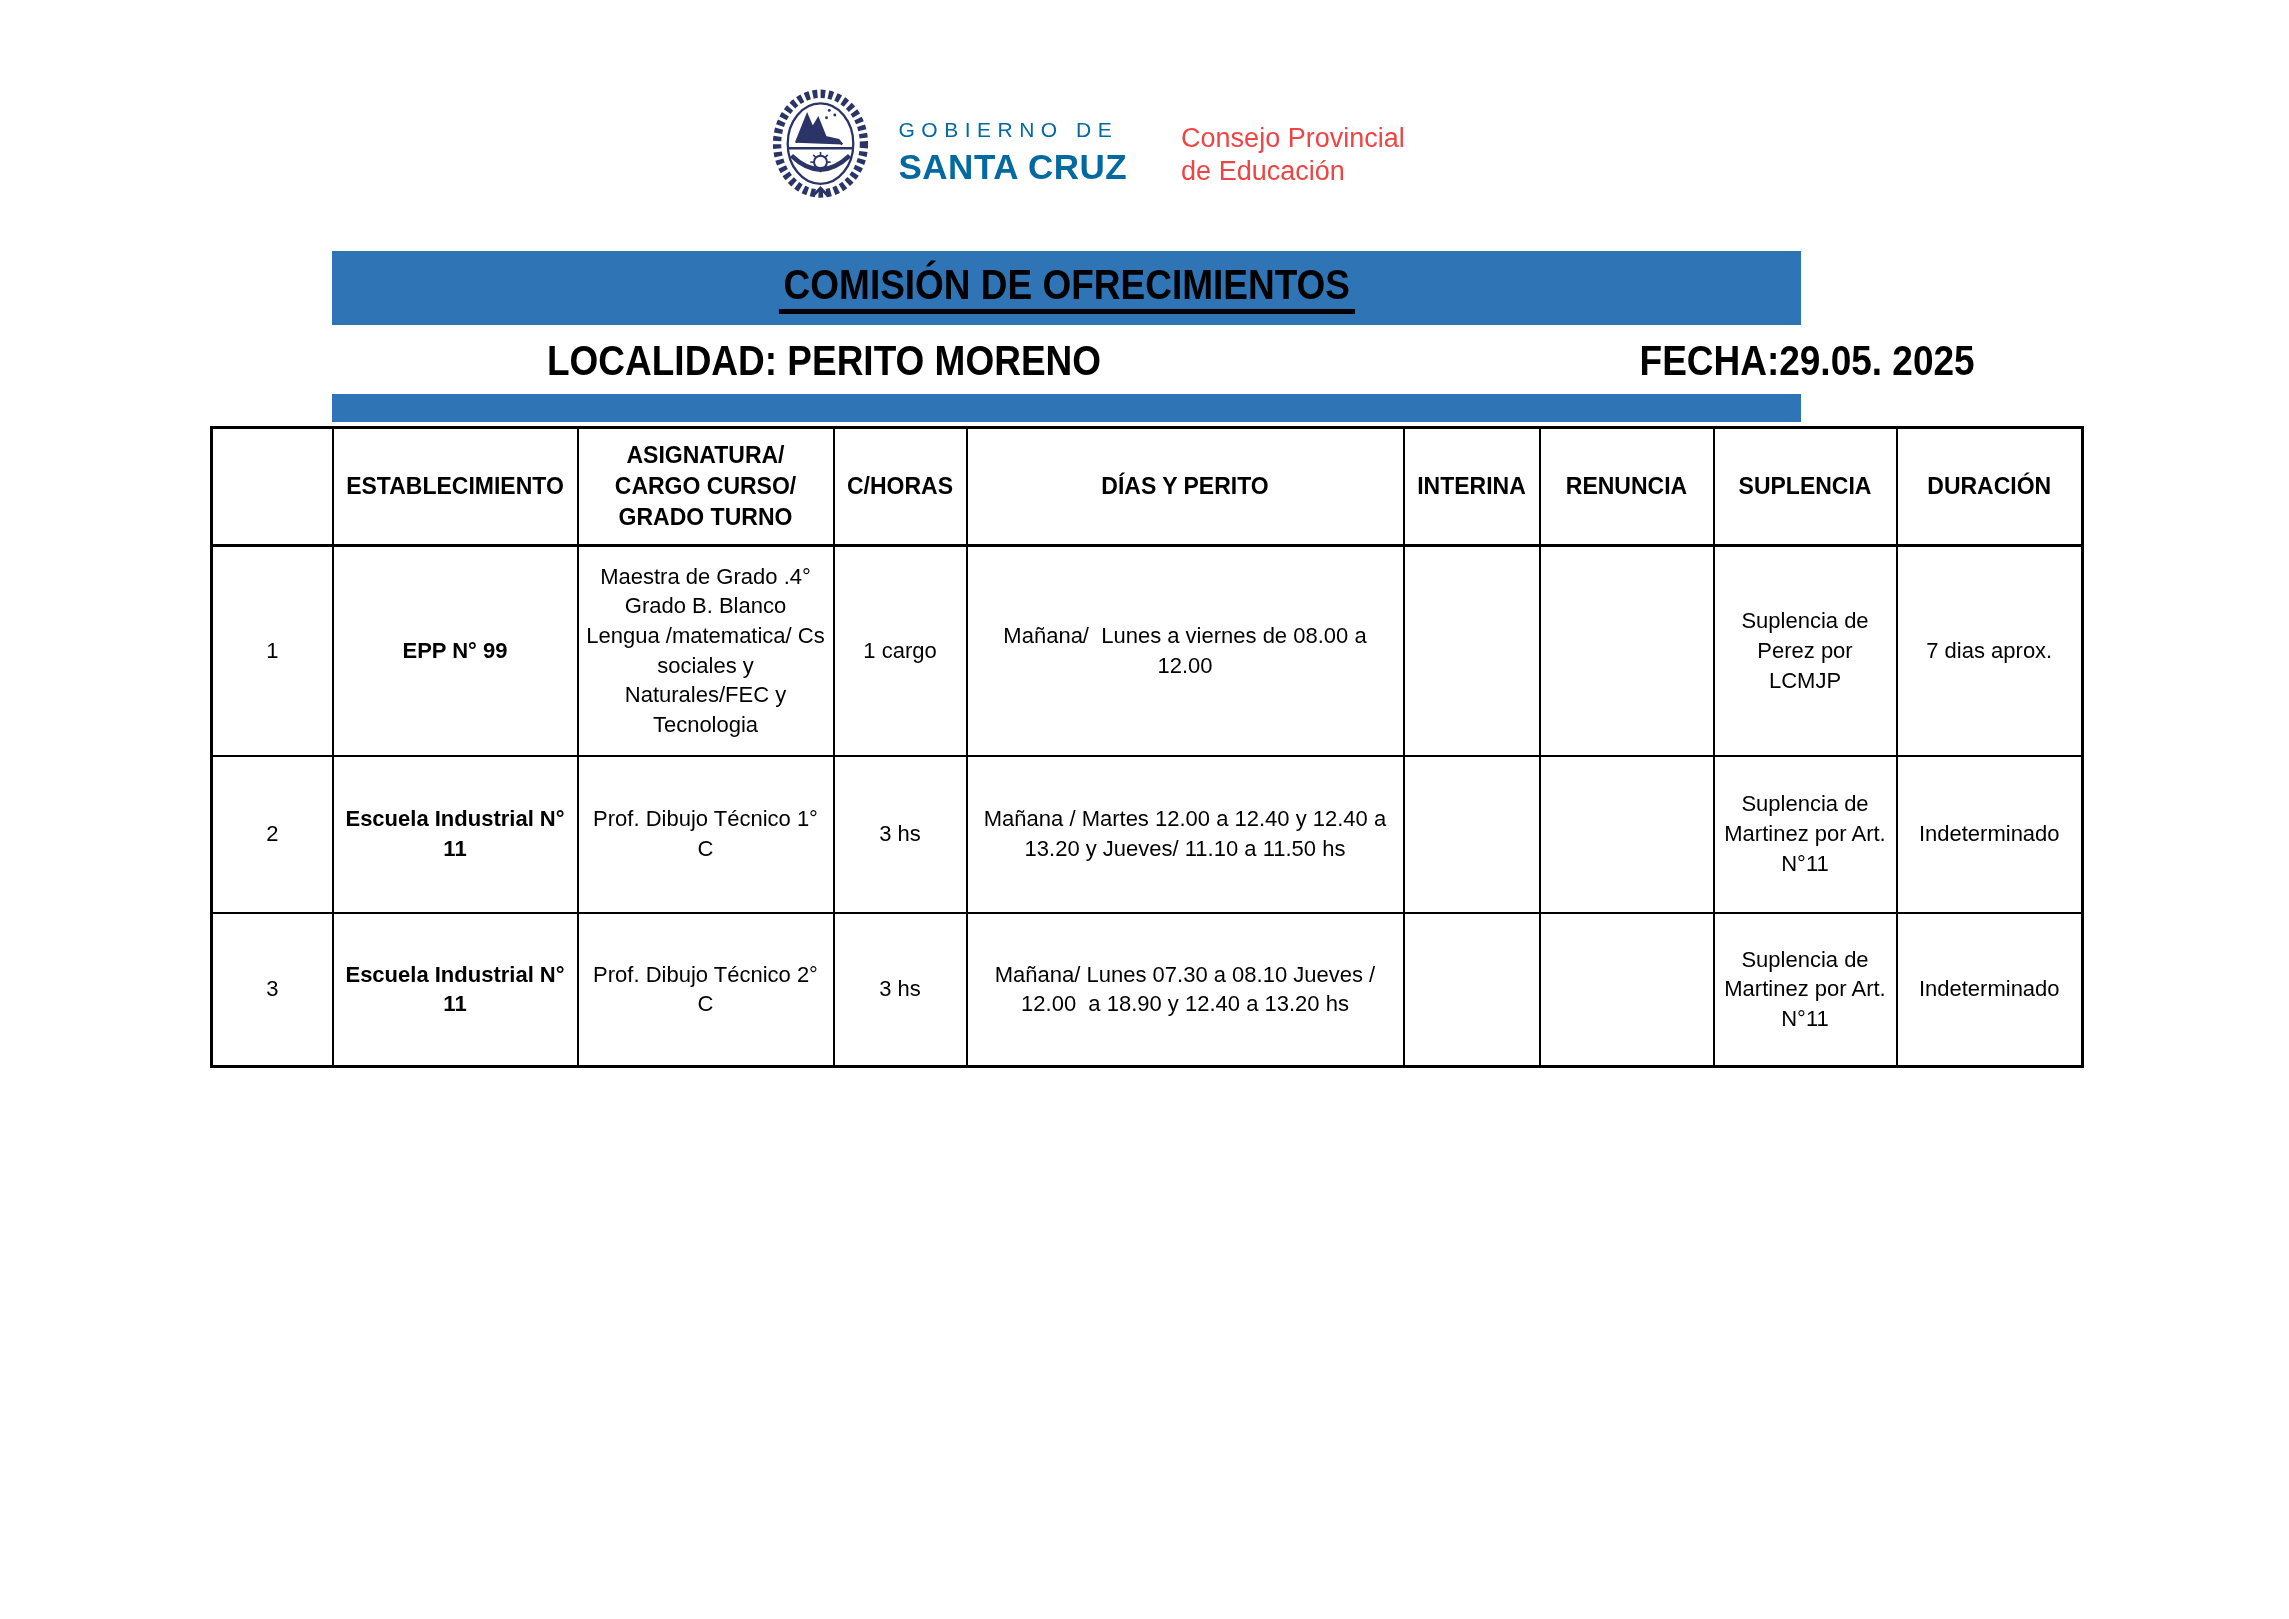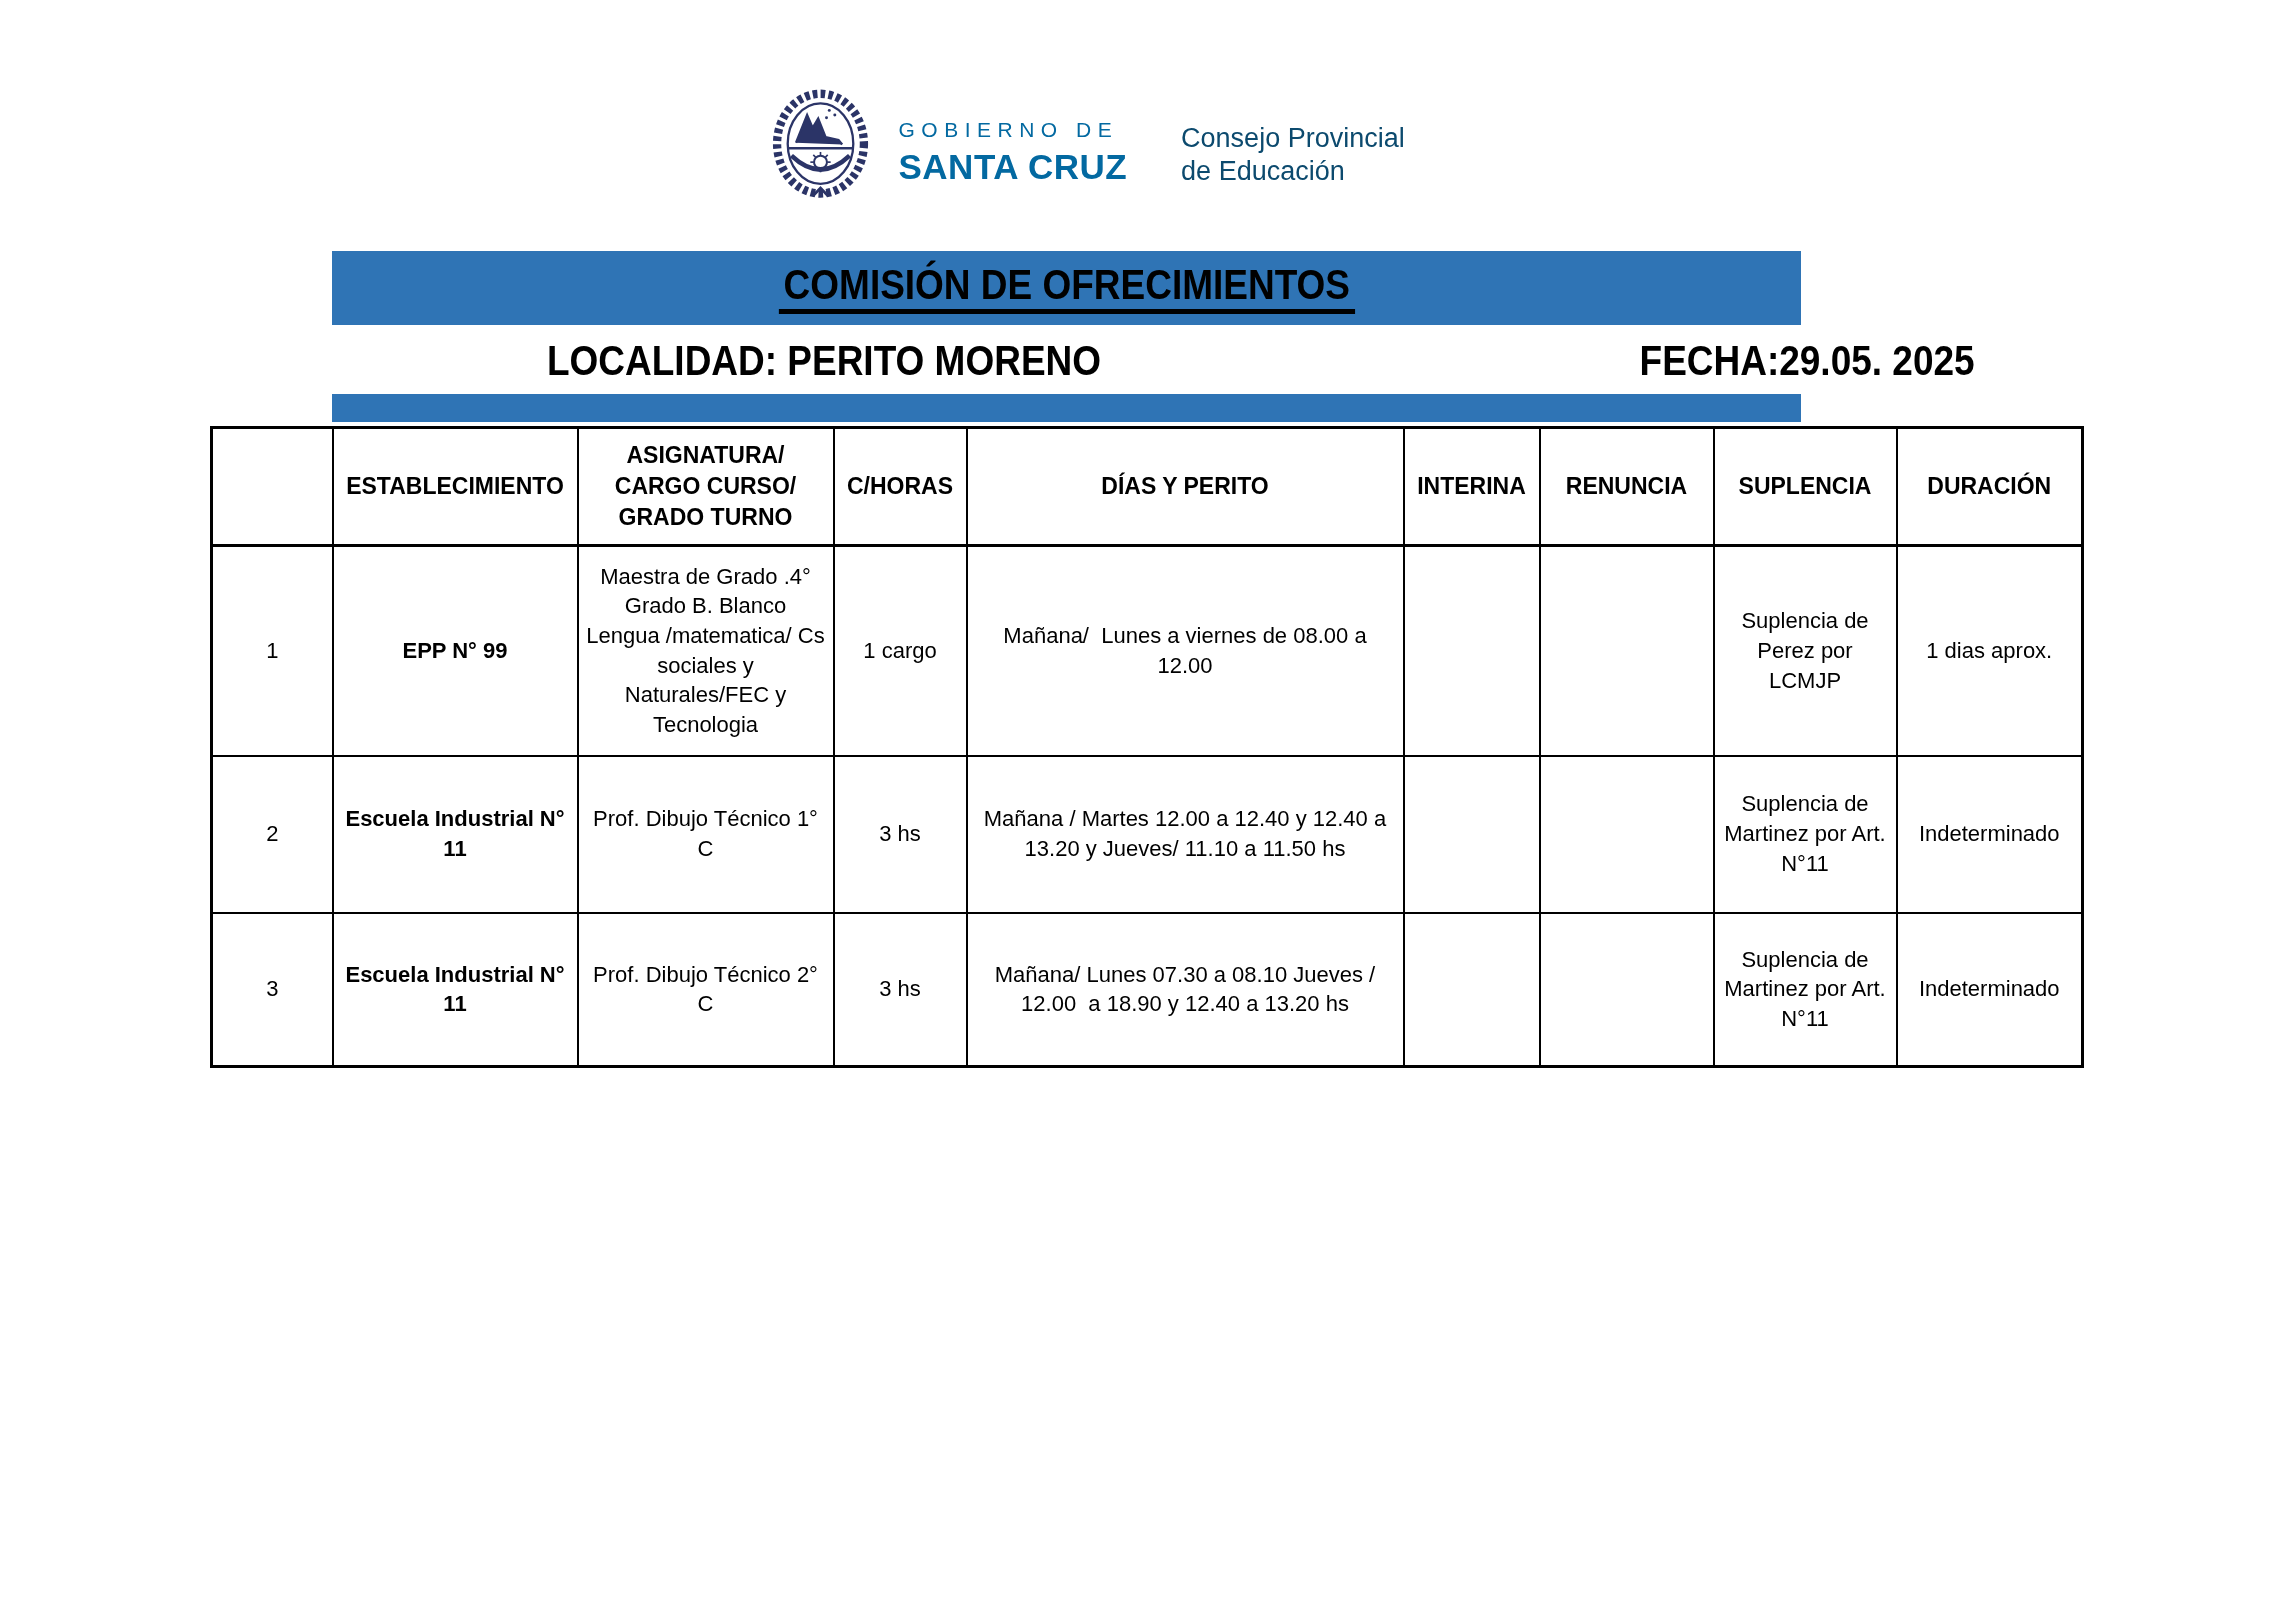--- a/index.html
+++ b/index.html
@@ -7,21 +7,21 @@
     width:2290px;height:1620px;background:#ffffff;position:relative;
     font-family:"Liberation Sans","DejaVu Sans",sans-serif;color:#000;
     overflow:hidden;
   }
   
   .logo{position:absolute;left:772px;top:89px;display:flex;align-items:center;}
   .crest{width:97px;height:113px;flex:0 0 auto;}
   .gov-block{margin-left:29.5px;margin-top:13px;color:#0369a1;}
   .gov-small{font-size:21px;font-weight:500;letter-spacing:6.5px;white-space:nowrap;}
   .gov-big{font-size:35px;font-weight:800;letter-spacing:0.5px;margin-top:5px;white-space:nowrap;}
-  .org-block{margin-left:54px;margin-top:18.5px;color:#0c4a6e;font-size:27px;font-weight:500;line-height:1.22;white-space:nowrap;}
+  .org-block{margin-left:54px;margin-top:18.5px;color:#ef4444;font-size:27px;font-weight:500;line-height:1.22;white-space:nowrap;}
   
   .band{position:absolute;left:332px;width:1469px;background:#2F74B5;}
   .title-band{top:251px;height:74px;display:flex;align-items:center;justify-content:center;}
   .title-text{
     display:inline-block;transform:scaleX(0.86);transform-origin:center;
     font-size:43px;font-weight:bold;color:#000;
     border-bottom:5.5px solid #000;padding:0 5.5px 2.8px 5.5px;line-height:1.05;white-space:nowrap;
   }
   .loc-row{position:absolute;left:316px;top:325px;width:1747px;height:69px;background:#fff;}
   .loc-text{
@@ -126,21 +126,21 @@
   </tr>
   <tr style="height:210px">
     <td class="num"><span>1</span></td>
     <td class="b"><span>EPP N° 99</span></td>
     <td><span>Maestra de Grado .4° Grado B. Blanco Lengua /matematica/ Cs sociales y Naturales/FEC y Tecnologia</span></td>
     <td><span>1 cargo</span></td>
     <td class="dias"><span>Mañana/  Lunes a viernes de 08.00 a 12.00</span></td>
     <td><span></span></td>
     <td><span></span></td>
     <td><span>Suplencia de Perez por LCMJP</span></td>
-    <td><span>1 dias aprox.</span></td>
+    <td><span>7 dias aprox.</span></td>
   </tr>
   <tr style="height:157px">
     <td class="num"><span>2</span></td>
     <td class="b"><span>Escuela Industrial N° 11</span></td>
     <td><span>Prof. Dibujo Técnico 1° C</span></td>
     <td><span>3 hs</span></td>
     <td class="dias"><span>Mañana / Martes 12.00 a 12.40 y 12.40 a 13.20 y Jueves/ 11.10 a 11.50 hs</span></td>
     <td><span></span></td>
     <td><span></span></td>
     <td><span>Suplencia de Martinez por Art. N°11</span></td>

